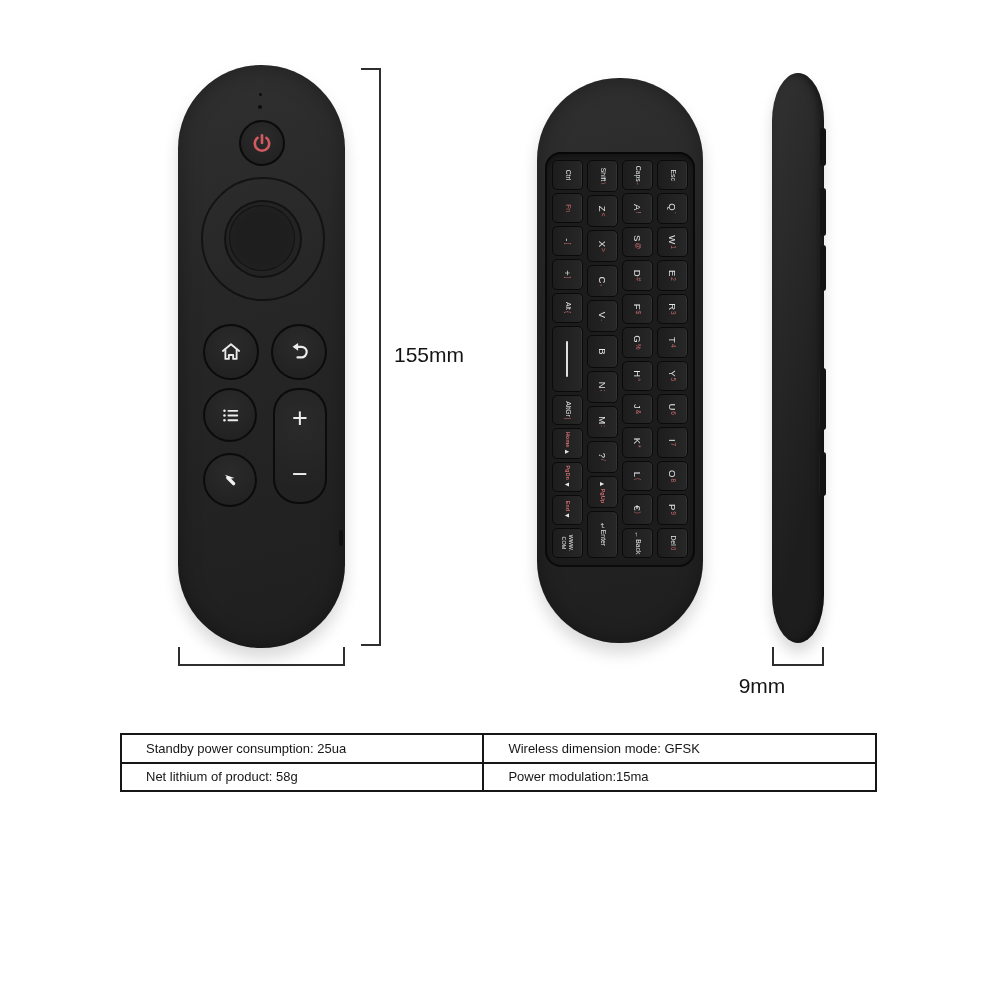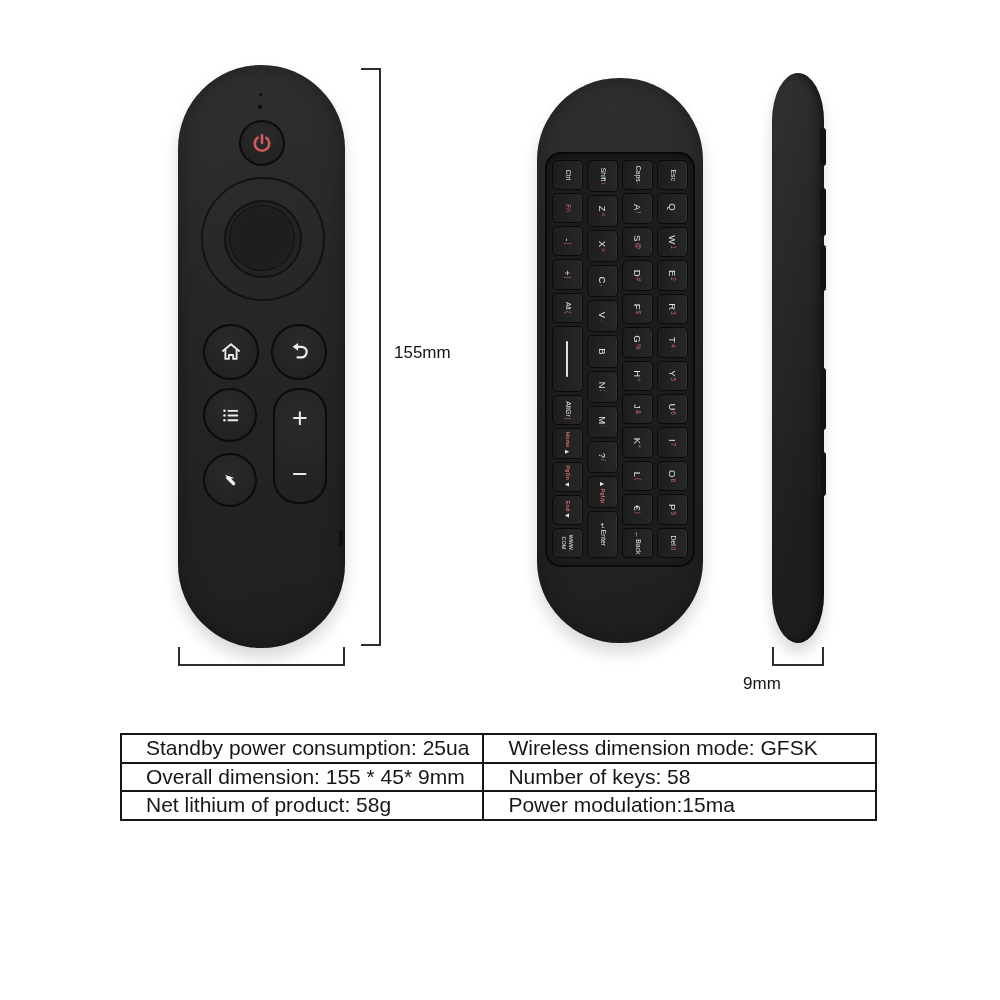--- a/index.html
+++ b/index.html
@@ -59,26 +59,26 @@
   .key.fn .kp{color:#c96a6e;}
   .key.small .kp{font-size:5.4px;white-space:pre-line;text-align:center;line-height:1.2;}
   .space-line{width:55%;height:2px;background:#e0e0e0;border-radius:1px;}
 
   
   .bump{position:absolute;right:-2px;width:7px;background:#131313;border-radius:3px;
         box-shadow:inset 1px 0 0 rgba(255,255,255,.05);}
 
   
   .dim{position:absolute;background:#2e2e2e;}
-  .dim-label{position:absolute;color:#141414;font-size:17px;}
+  .dim-label{position:absolute;color:#141414;font-size:21px;}
   .center{text-align:center;}
 
   
   .spec{position:absolute;left:120px;top:733px;width:757px;border-collapse:collapse;table-layout:fixed;}
-  .spec td{border:2px solid #161616;font-size:21px;color:#161616;height:24.5px;
+  .spec td{border:2px solid #161616;font-size:13px;color:#161616;height:24.5px;
            padding:1px 6px 1px 24px;white-space:nowrap;overflow:hidden;}
 </style>
 </head>
 <body>
 
 <div class="canvas">
 
   <div class="remote remote-front">
     <div class="dot dot1"></div>
     <div class="dot dot2"></div>
@@ -364,23 +364,19 @@
     <colgroup>
         <col style="width:48%">
         <col style="width:52%">
       </colgroup>
     <tbody id="spec-tbody">
         <tr>
           <td>Standby power consumption: 25ua</td>
           <td>Wireless dimension mode: GFSK</td>
         </tr>
         <tr>
-          <td>Overall dimension: 155 * 45* 9mm</td>
-          <td>Number of keys: 58</td>
-        </tr>
-        <tr>
           <td>Net lithium of product:  58g</td>
           <td>Power modulation:15ma</td>
         </tr>
       </tbody>
   </table>
 
 </div>
 
 </body></html>

